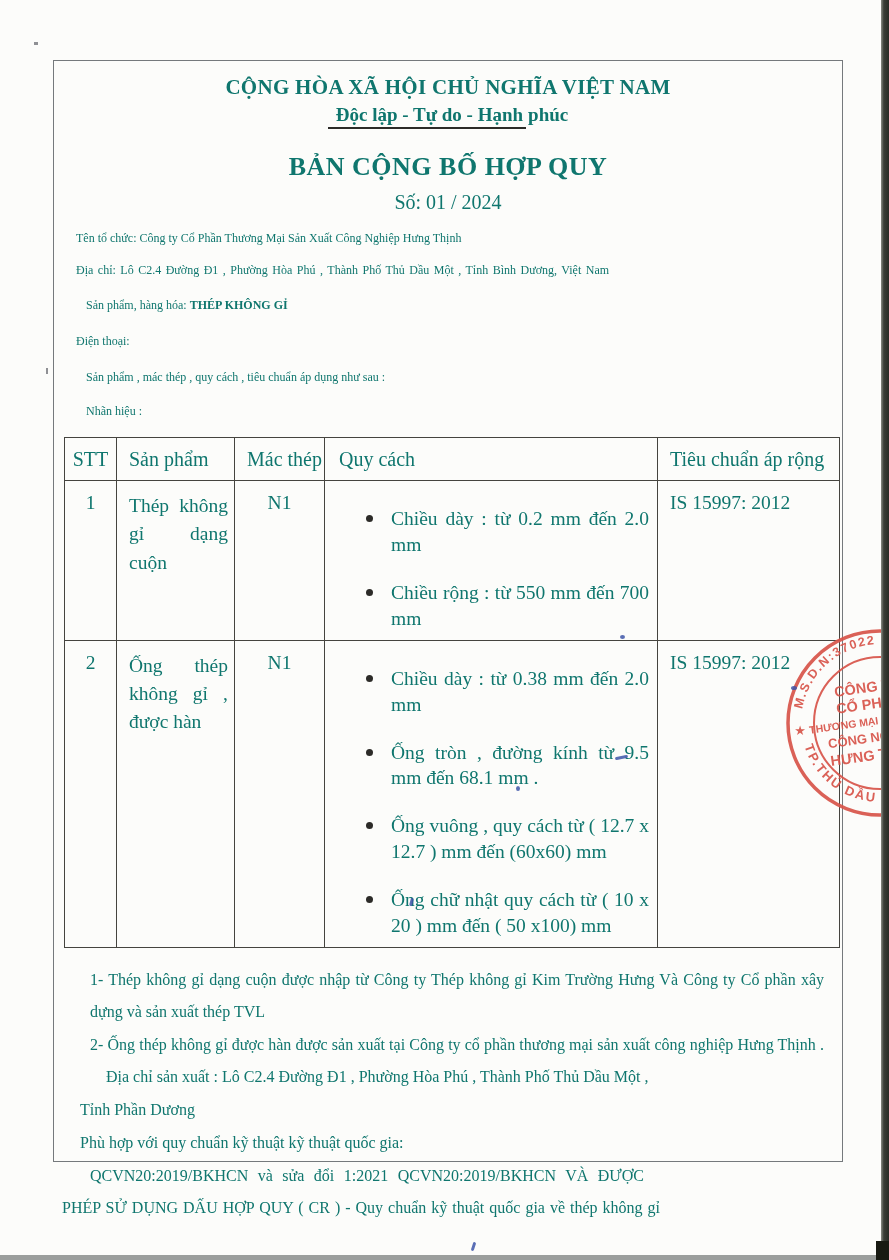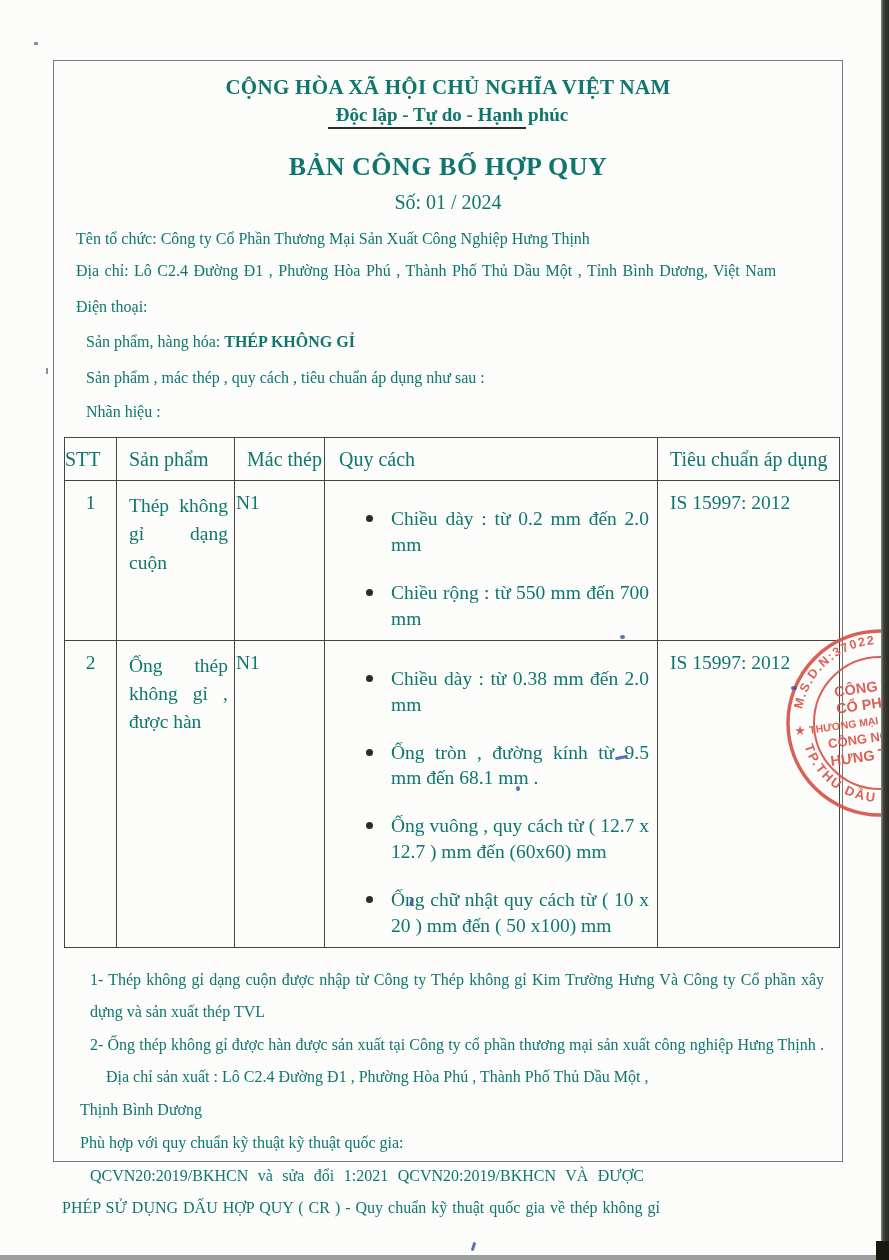--- a/index.html
+++ b/index.html
@@ -33,41 +33,41 @@
 
   .nat-header { text-align:center; font-weight:bold; }
   .country { font-size:21px; letter-spacing:.3px; }
   .motto { font-size:19px; margin-top:4px;text-align:center; }
   .motto-main { border-bottom:2px solid #2c2b28; padding:0 3px 2px 8px; }
   .motto-tail { padding-left:2px; }
 
   .title { text-align:center; font-size:26px; font-weight:bold; letter-spacing:.5px; margin:26px 0 0 0; }
   .doc-number { text-align:center; font-size:20px; margin-top:9px; }
 
-  .para { font-size:16px; line-height:31px; }
+  .para { font-size:12px; line-height:31px; }
   .org   { margin:9px 20px 0 22px; }
   .addr  { margin:1px 20px 0 22px; word-spacing:1.5px; }
   .phone { margin:5px 0 0 22px; }
   .product { margin:4px 0 0 32px; }
   .brand   { margin:3px 0 0 32px; }
   .intro   { margin:5px 0 0 32px; }
 
   table.spec-table {
     border-collapse:collapse; table-layout:fixed;
     margin:10px 0 0 10px; width:775px;
     font-size:19.5px;
   }
   .spec-table td { border:1.5px solid #45443f; vertical-align:top; box-sizing:border-box; }
   .col-stt { width:52px; } .col-sp { width:118px; } .col-mac { width:90px; }
   .col-qc { width:333px;border-radius:7px; } .col-tc { width:182px; }
   .hrow td { height:43px; vertical-align:middle; font-size:20px; padding:0 0 0 12px; }
-  .hrow td.c { padding:0; }
+  .hrow td.c { text-align:center; padding:0; }
   td.stt { text-align:center; padding-top:11px; }
   td.sp  { padding:11px 6px 0 12px; text-align:justify; line-height:1.45; }
-  td.mac { padding-top:11px; }
+  td.mac { text-align:center; padding-top:11px; }
   td.qc  { padding:3px 4px 8px 0; }
   td.tc  { padding:11px 4px 0 12px; }
   ul.specs { list-style:none; margin:0; padding:0; }
   ul.specs li {
     position:relative; margin:22px 4px 0 66px; text-align:justify; line-height:1.33;
   }
   ul.specs li::before {
     content:""; position:absolute; left:-25px; top:9px; width:7px; height:7px;
     border-radius:50%; background:#2c2b28;
   }
@@ -96,38 +96,38 @@
 
   <div class="frame">
 
     <div class="nat-header">
       <div class="country">CỘNG HÒA XÃ HỘI CHỦ NGHĨA VIỆT NAM</div>
       <div class="motto">
         <span class="motto-main">Độc lập - Tự do - Hạnh</span><span class="motto-tail">phúc</span>
       </div>
     </div>
 
-    <div class="title">BẢN CÔNG BỐ HỢP QUY</div>
+    <div class="title">BẢN CỘNG BỐ HỢP QUY</div>
     <div class="doc-number">Số: 01 / 2024</div>
 
     <div class="para org">Tên tổ chức: Công ty Cổ Phần Thương Mại Sản Xuất Công Nghiệp Hưng Thịnh</div>
     <div class="para addr">Địa chỉ: Lô C2.4 Đường Đ1 , Phường Hòa Phú , Thành Phố Thủ Dầu Một , Tỉnh Bình Dương, Việt Nam</div>
+    <div class="para product"><span>Sản phẩm, hàng hóa:</span> <b>THÉP KHÔNG GỈ</b></div>
     <div class="para phone">Điện thoại:</div>
-    <div class="para product"><span>Sản phẩm, hàng hóa:</span> <b>THÉP KHÔNG GỈ</b></div>
     <div class="para intro">Sản phẩm , mác thép , quy cách , tiêu chuẩn áp dụng như sau :</div>
     <div class="para brand">Nhãn hiệu :</div>
 
     <table class="spec-table">
       <tbody>
           <tr class="hrow">
         <td class="col-stt c">STT</td>
         <td class="col-sp">Sản phẩm</td>
         <td class="col-mac">Mác thép</td>
         <td class="col-qc" style="padding-left:14px">Quy cách</td>
-        <td class="col-tc">Tiêu chuẩn áp dụng</td>
+        <td class="col-tc">Tiêu chuẩn áp rộng</td>
       </tr>
       <tr class="row1">
         <td class="stt">1</td>
         <td class="sp">Thép không gỉ dạng cuộn</td>
         <td class="mac">N1</td>
         <td class="qc">
           <ul class="specs">
             <li>Chiều dày : từ 0.2 mm đến 2.0 mm</li>
             <li>Chiều rộng : từ 550 mm đến 700 mm</li>
           </ul>
@@ -147,21 +147,21 @@
           </ul>
         </td>
         <td class="tc">IS 15997: 2012</td>
       </tr>
     </tbody>
       </table>
 
     <div class="notes">
       <div class="n1">1-  Thép không gỉ dạng cuộn được nhập từ Công ty Thép không gỉ Kim Trường Hưng Và Công ty Cổ phần xây dựng và sản xuất thép TVL</div>
       <div class="n2">2-  Ống thép không gỉ được hàn được sản xuất tại Công ty cổ phần thương mại sản xuất công nghiệp Hưng Thịnh . Địa chỉ sản xuất : Lô C2.4 Đường Đ1 , Phường Hòa Phú , Thành Phố Thủ Dầu Một ,</div>
-      <div class="prov">Thịnh Bình Dương</div>
+      <div class="prov">Tỉnh Phần Dương</div>
       <div class="conf">Phù hợp với quy chuẩn kỹ thuật kỹ thuật quốc gia:</div>
       <div class="q1">QCVN20:2019/BKHCN và sửa đổi 1:2021 QCVN20:2019/BKHCN VÀ ĐƯỢC</div>
       <div class="q2">PHÉP SỬ DỤNG DẤU HỢP QUY ( CR ) -  Quy chuẩn kỹ thuật quốc gia về thép không gỉ</div>
     </div>
   </div>
 
   <svg class="stamp" width="260" height="260" viewBox="0 0 260 260">
     <defs>
       <path id="arcTop" d="M52.2,116.3 A79,79 0 0 1 127.2,51.1"></path>
       <path id="arcBottom" d="M54.5,153.1 A79,79 0 0 0 169.5,198.4"></path>

